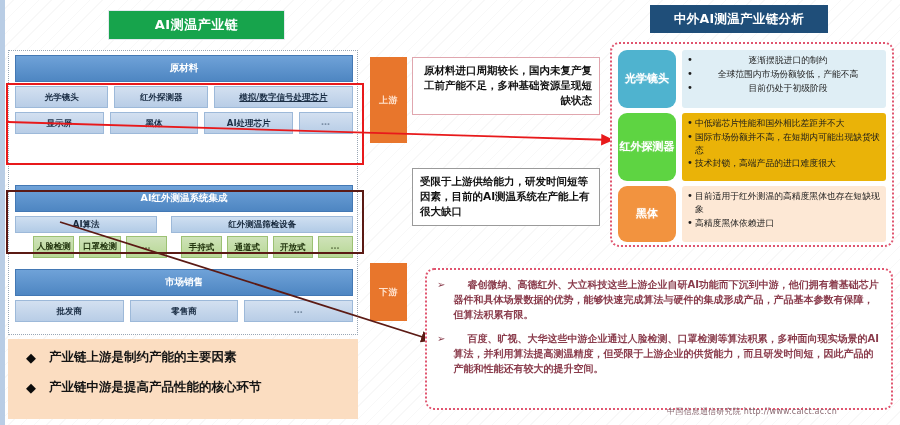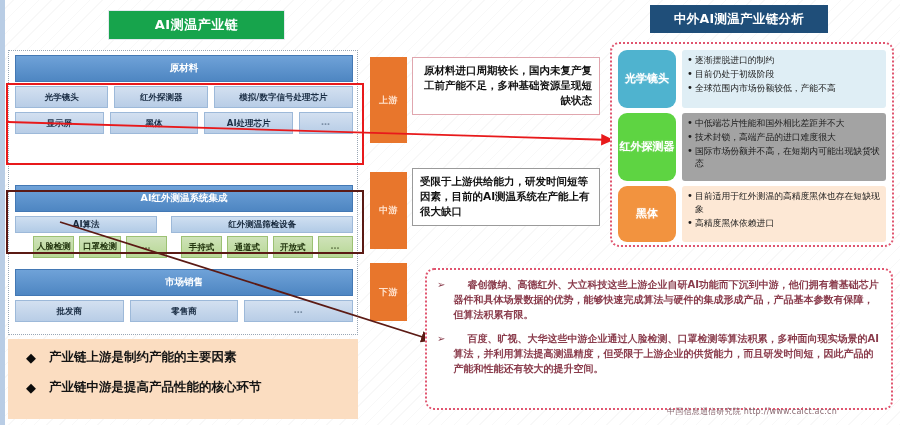--- a/index.html
+++ b/index.html
@@ -146,22 +146,22 @@
     text-align:center; line-height:1.2;
     text-shadow:0 0 2px rgba(255,255,255,0.35);
   }
   .rtag.cyan  { background:#4fb3cf; }
   .rtag.green { background:#5ed442; }
   .rtag.orange{ background:#f2933f; }
   .rbody {
     flex:1; border-radius:3px; padding:4px 5px; box-sizing:border-box;
     font-size:8.8px; line-height:1.45; color:#1b1b1b;
   }
-  .rbody.cyan  { background:#dfeef5; }
-  .rbody.green { background:#a3a3a3; }
+  .rbody.cyan  { background:#dfeef5;text-align:center; }
+  .rbody.green { background:#eab308; }
   .rbody.orange{ background:#fde8d5; }
   .rbody ul { margin:0; padding:0; list-style:none; }
   .rbody li { position:relative; padding-left:8px; margin-bottom:1px; }
   .rbody li:before {
     content:"•"; position:absolute; left:0; top:-1px; font-size:10px;
   }
 
   
   #bottom-note {
     position:absolute; left:425px; top:268px; width:468px; height:142px;
@@ -190,21 +190,21 @@
   <div class="title-green">AI测温产业链</div>
   <div class="title-navy">中外AI测温产业链分析</div>
 
   <div id="chain-panel">
 
     <div class="tier" style="top:4px;">
       <div class="tier-head">原材料</div>
       <div class="cells">
         <div class="cell">光学镜头</div>
         <div class="cell">红外探测器</div>
-        <div class="cell" style="flex:1.5;">模拟/数字信号处理芯片</div>
+        <div class="cell" style="flex:1.5;text-decoration:underline;">模拟/数字信号处理芯片</div>
       </div>
       <div class="cells">
         <div class="cell">显示屏</div>
         <div class="cell">黑体</div>
         <div class="cell">AI处理芯片</div>
         <div class="cell muted" style="flex:0.6;">…</div>
       </div>
     </div>
 
     <div class="tier" style="top:134px;">
@@ -232,21 +232,20 @@
       <div class="tier-head">市场销售</div>
       <div class="cells">
         <div class="cell">批发商</div>
         <div class="cell">零售商</div>
         <div class="cell muted">…</div>
       </div>
     </div>
   </div>
 
   <div class="tier-label" style="left:370px; top:57px; height:86px;">上游</div>
-  <div class="tier-label" style="left:370px; top:172px; height:77px;">中游</div>
   <div class="tier-label" style="left:370px; top:263px; height:58px;">下游</div>
 
   <div class="hl-red" style="left:6px; top:83px; width:354px; height:78px;"></div>
   <div class="hl-darkred" style="left:6px; top:190px; width:354px; height:60px;"></div>
 
   <div class="note pinkline" style="left:412px; top:57px; width:188px; height:58px;text-align:right;">原材料进口周期较长，国内未复产复工前产能不足，多种基础资源呈现短缺状态</div>
   <div class="note grayline" style="left:412px; top:168px; width:188px; height:58px;">受限于上游供给能力，研发时间短等因素，目前的AI测温系统在产能上有很大缺口</div>
 
   <svg class="overlay" viewBox="0 0 900 425">
     <defs>
@@ -272,33 +271,33 @@
     </div>
   </div>
 
   <div id="right-panel">
 
     <div class="rrow">
       <div class="rtag cyan" style="height:58px;">光学镜头</div>
       <div class="rbody cyan">
         <ul>
           <li>逐渐摆脱进口的制约</li>
+          <li>全球范围内市场份额较低，产能不高</li>
           <li>目前仍处于初级阶段</li>
-          <li>全球范围内市场份额较低，产能不高</li>
         </ul>
       </div>
     </div>
 
     <div class="rrow">
       <div class="rtag green" style="height:68px;">红外探测器</div>
       <div class="rbody green">
         <ul>
           <li>中低端芯片性能和国外相比差距并不大</li>
+          <li>国际市场份额并不高，在短期内可能出现缺货状态</li>
           <li>技术封锁，高端产品的进口难度很大</li>
-          <li>国际市场份额并不高，在短期内可能出现缺货状态</li>
         </ul>
       </div>
     </div>
 
     <div class="rrow">
       <div class="rtag orange" style="height:56px;">黑体</div>
       <div class="rbody orange">
         <ul>
           <li>目前适用于红外测温的高精度黑体也存在短缺现象</li>
           <li>高精度黑体依赖进口</li>

